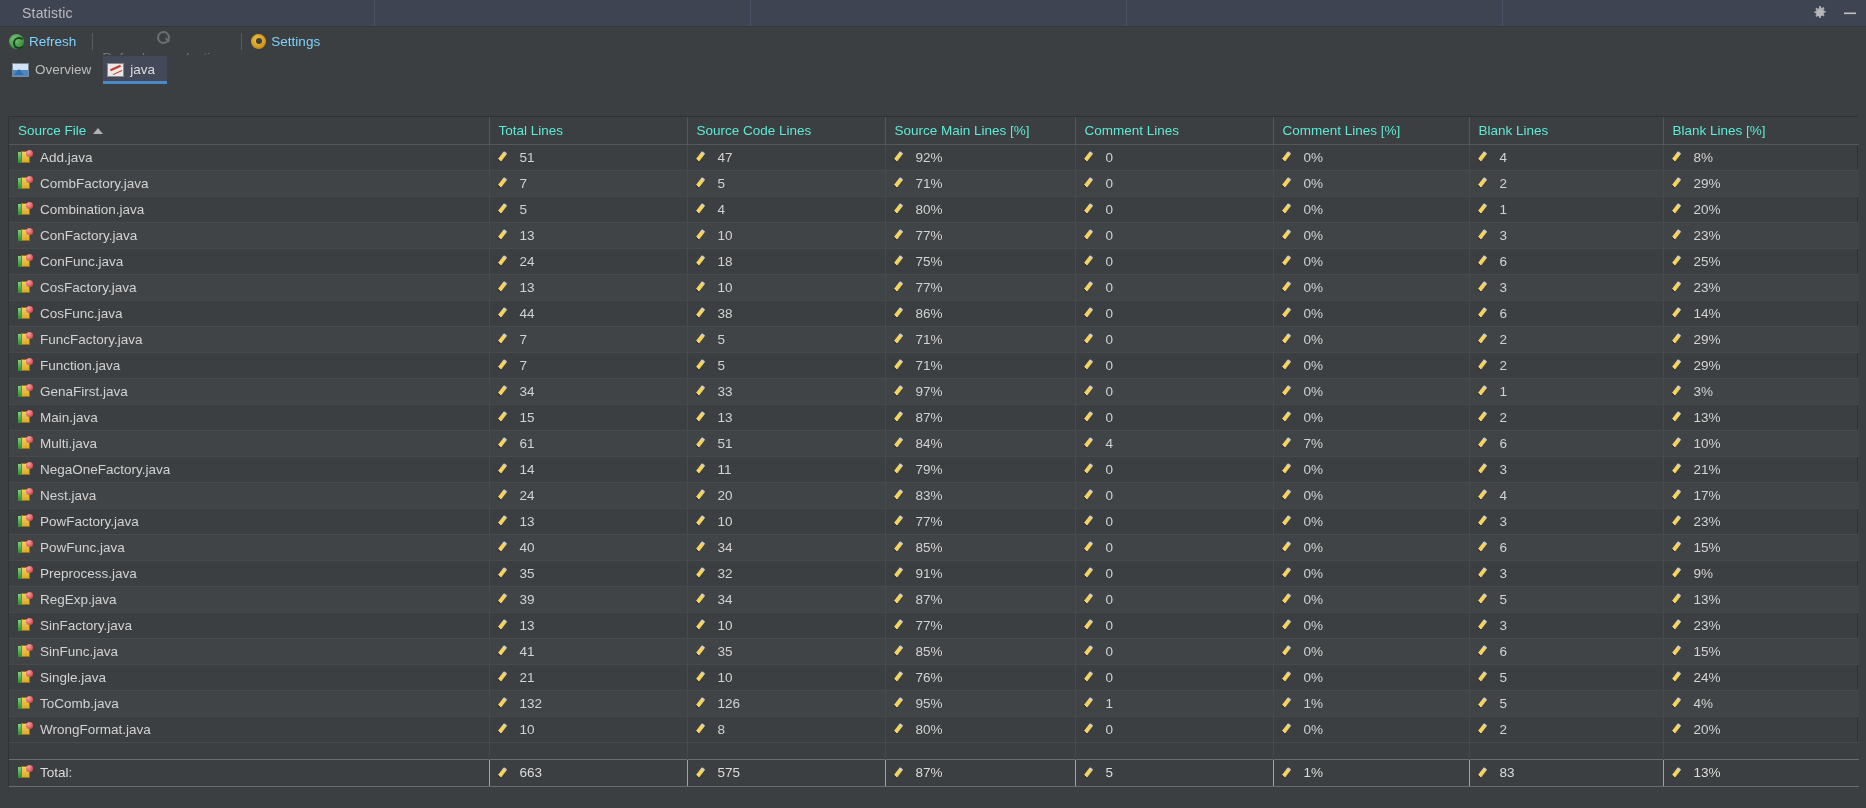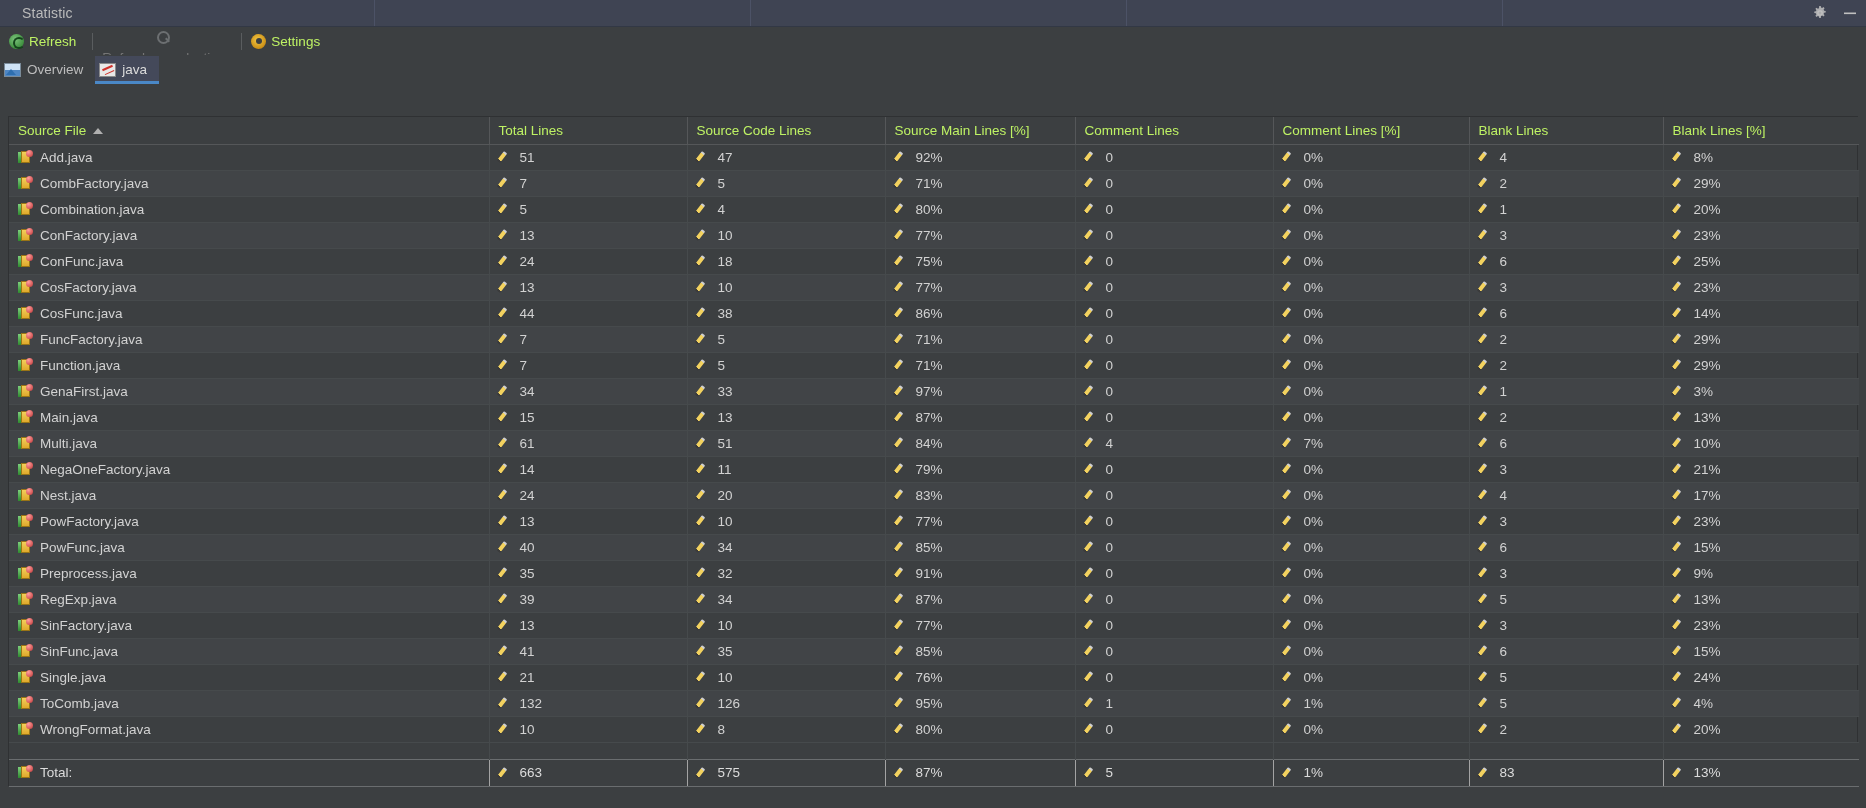--- a/index.html
+++ b/index.html
@@ -56,21 +56,21 @@
     align-items: center;
     padding-left: 7px;
     gap: 0px;
   }
   .tb-item {
     display: flex; align-items: center;
     gap: 5px;
     height: 22px;
     padding: 0 9px 0 2px;
     font-size: 13.5px;
-    color: #bef264;
+    color: #7dd3fc;
     cursor: pointer;
     white-space: nowrap;
   }
   .tb-item.disabled { color: #757575; cursor: default; flex-direction: column; }
   .tb-sep {
     width: 1px; height: 17px;
     background: #5a5d5f;
     margin: 0 7px;
   }
   .tb-icon { width: 15px; height: 15px; position: relative; flex: 0 0 15px; }
@@ -112,20 +112,21 @@
     background: #3c3f41;
     border-radius: 50%;
   }
 
   
   .tabstrip {
     height: 28px;
     background: #3c3f41;
     display: flex;
     align-items: flex-end;
+    padding-left: 8px;
     position: relative;
   }
   .tab {
     display: flex; align-items: center; gap: 6px;
     height: 27px;
     padding: 0 12px 0 4px;
     font-size: 13.5px;
     color: #bcbcbc;
     cursor: pointer;
     position: relative;
@@ -172,21 +173,21 @@
     bottom: 22px;
     border: 1px solid #2f3133;
     background: #3c3f41;
     display: flex;
     flex-direction: column;
   }
   table { border-collapse: collapse; width: 100%; table-layout: fixed; }
   thead th {
     height: 27px;
     background: #3c3f41;
-    color: #bef264;
+    color: #5eead4;
     font-size: 13.5px;
     font-weight: normal;
     text-align: left;
     padding-left: 9px;
     border-bottom: 1px solid #555759;
     border-right: 1px solid #555759;
     position: relative;
     white-space: nowrap;
     cursor: pointer;
   }

